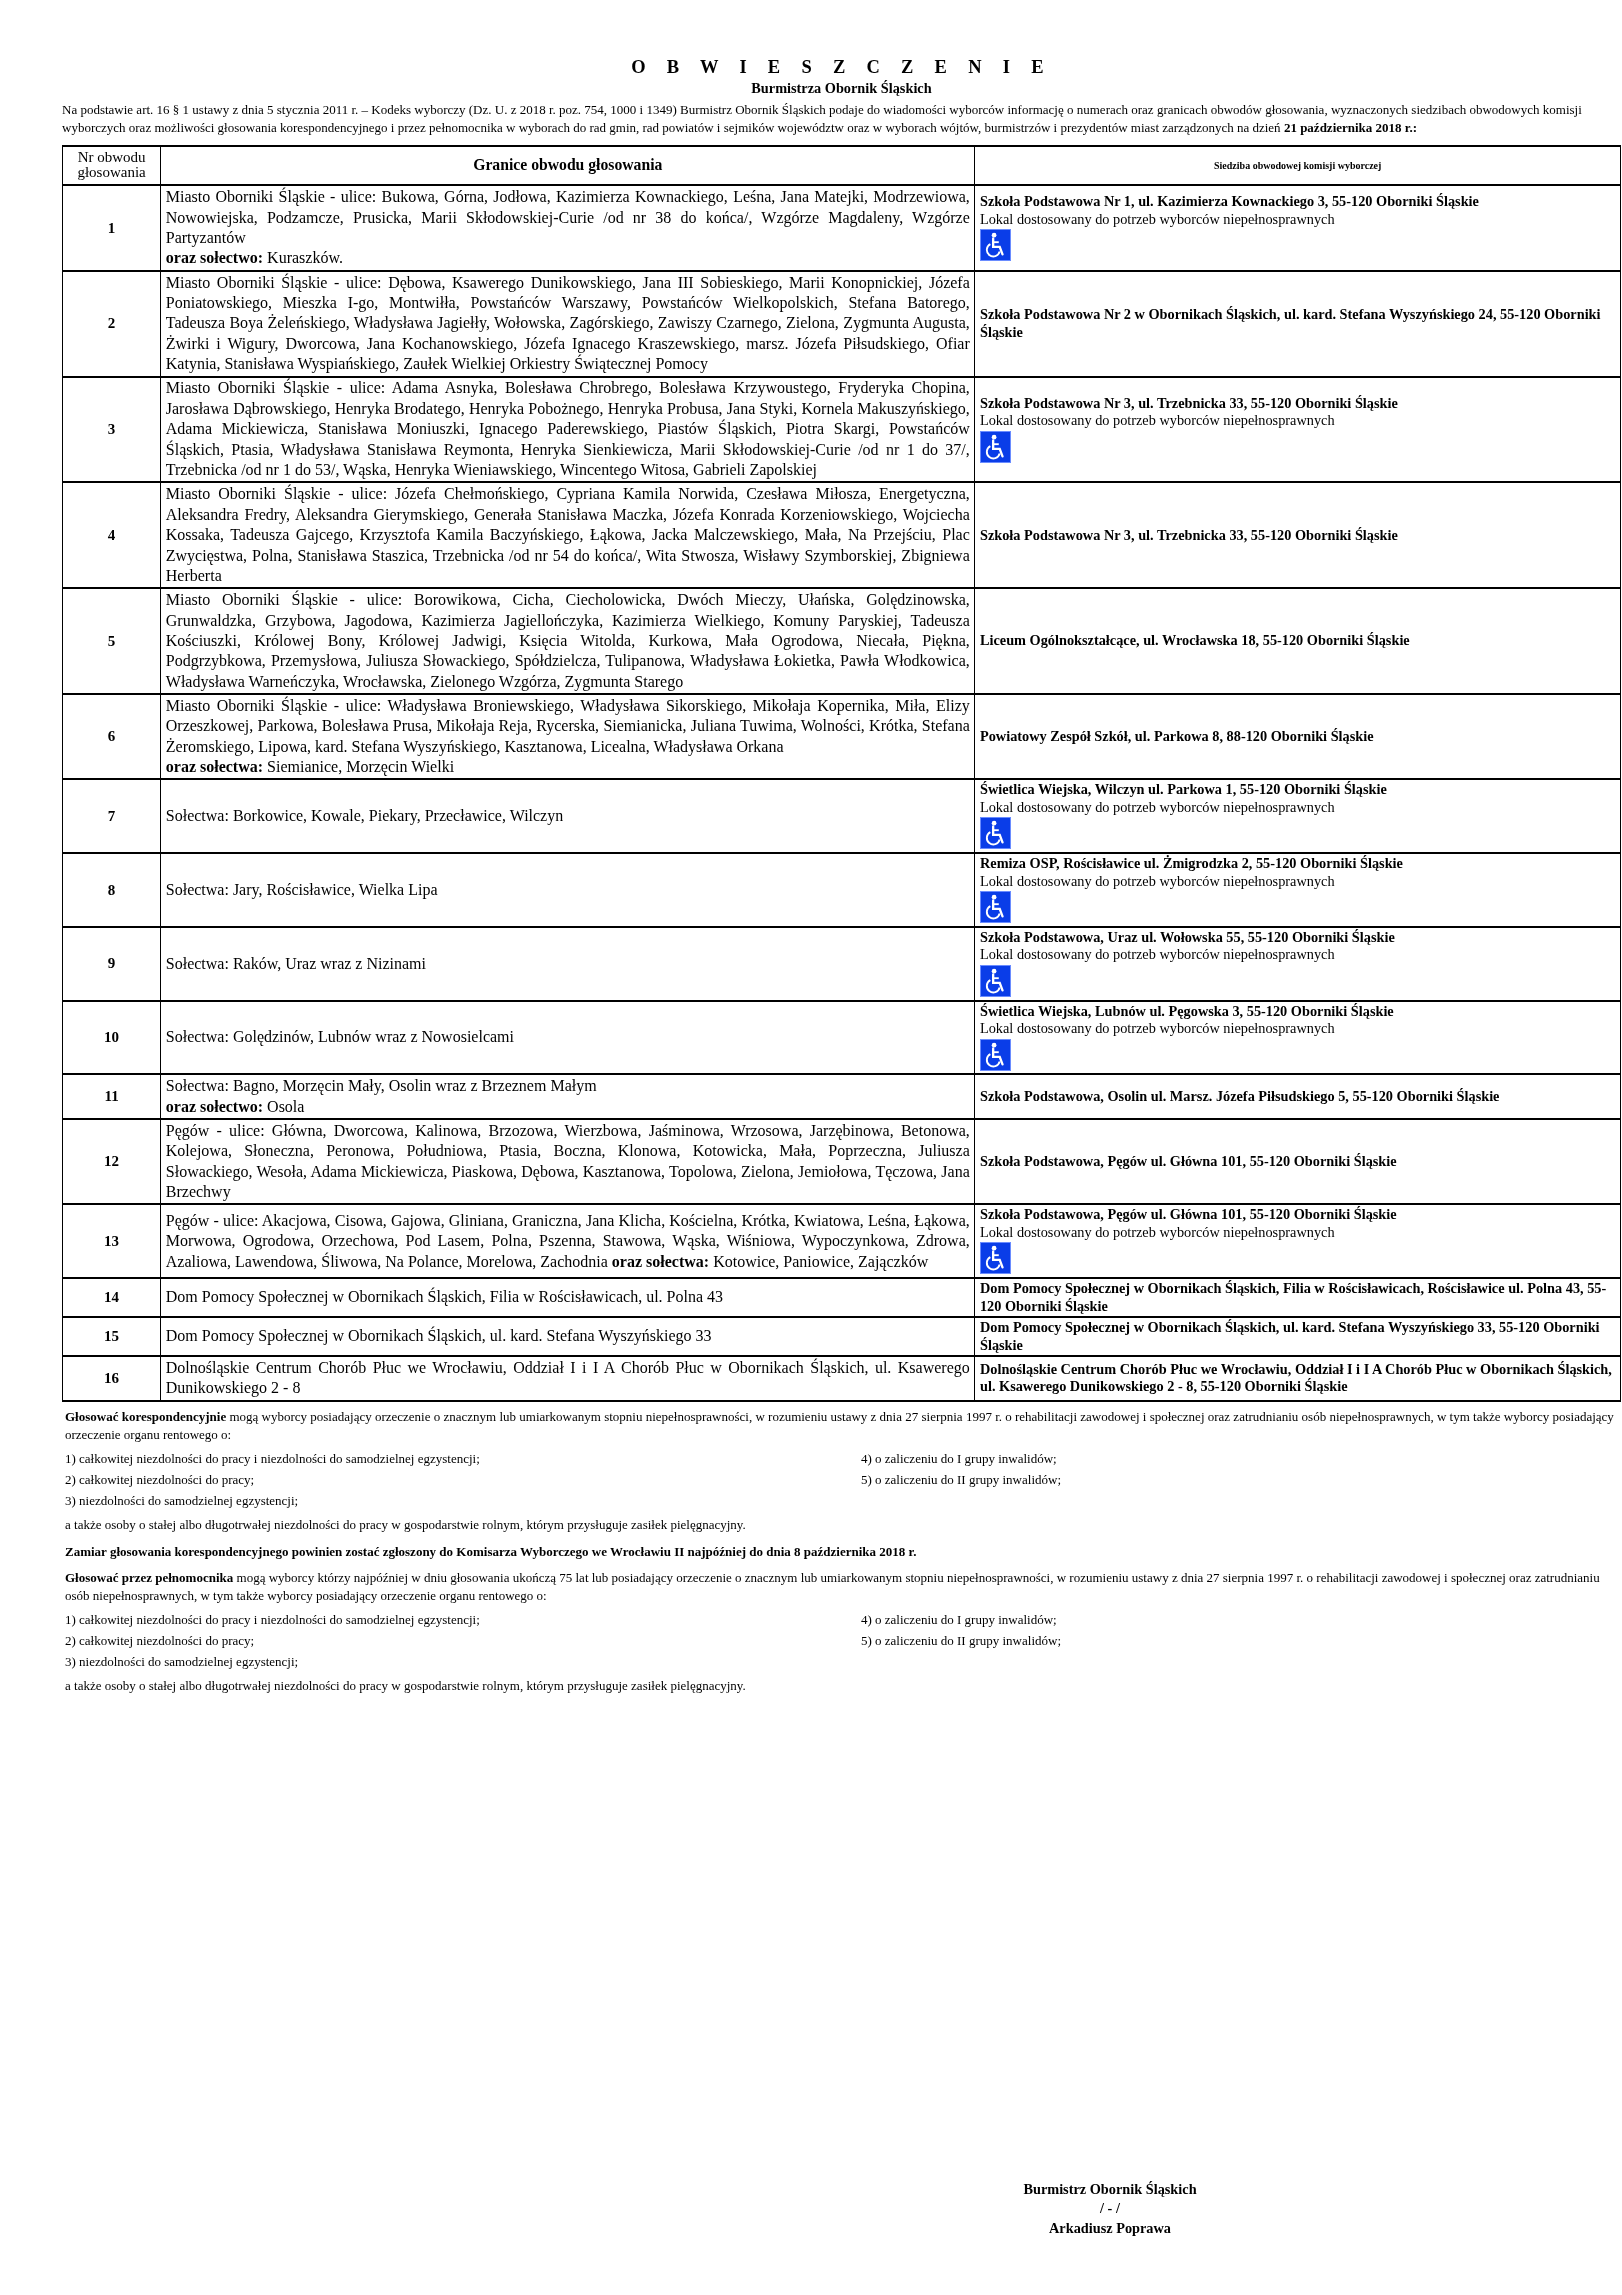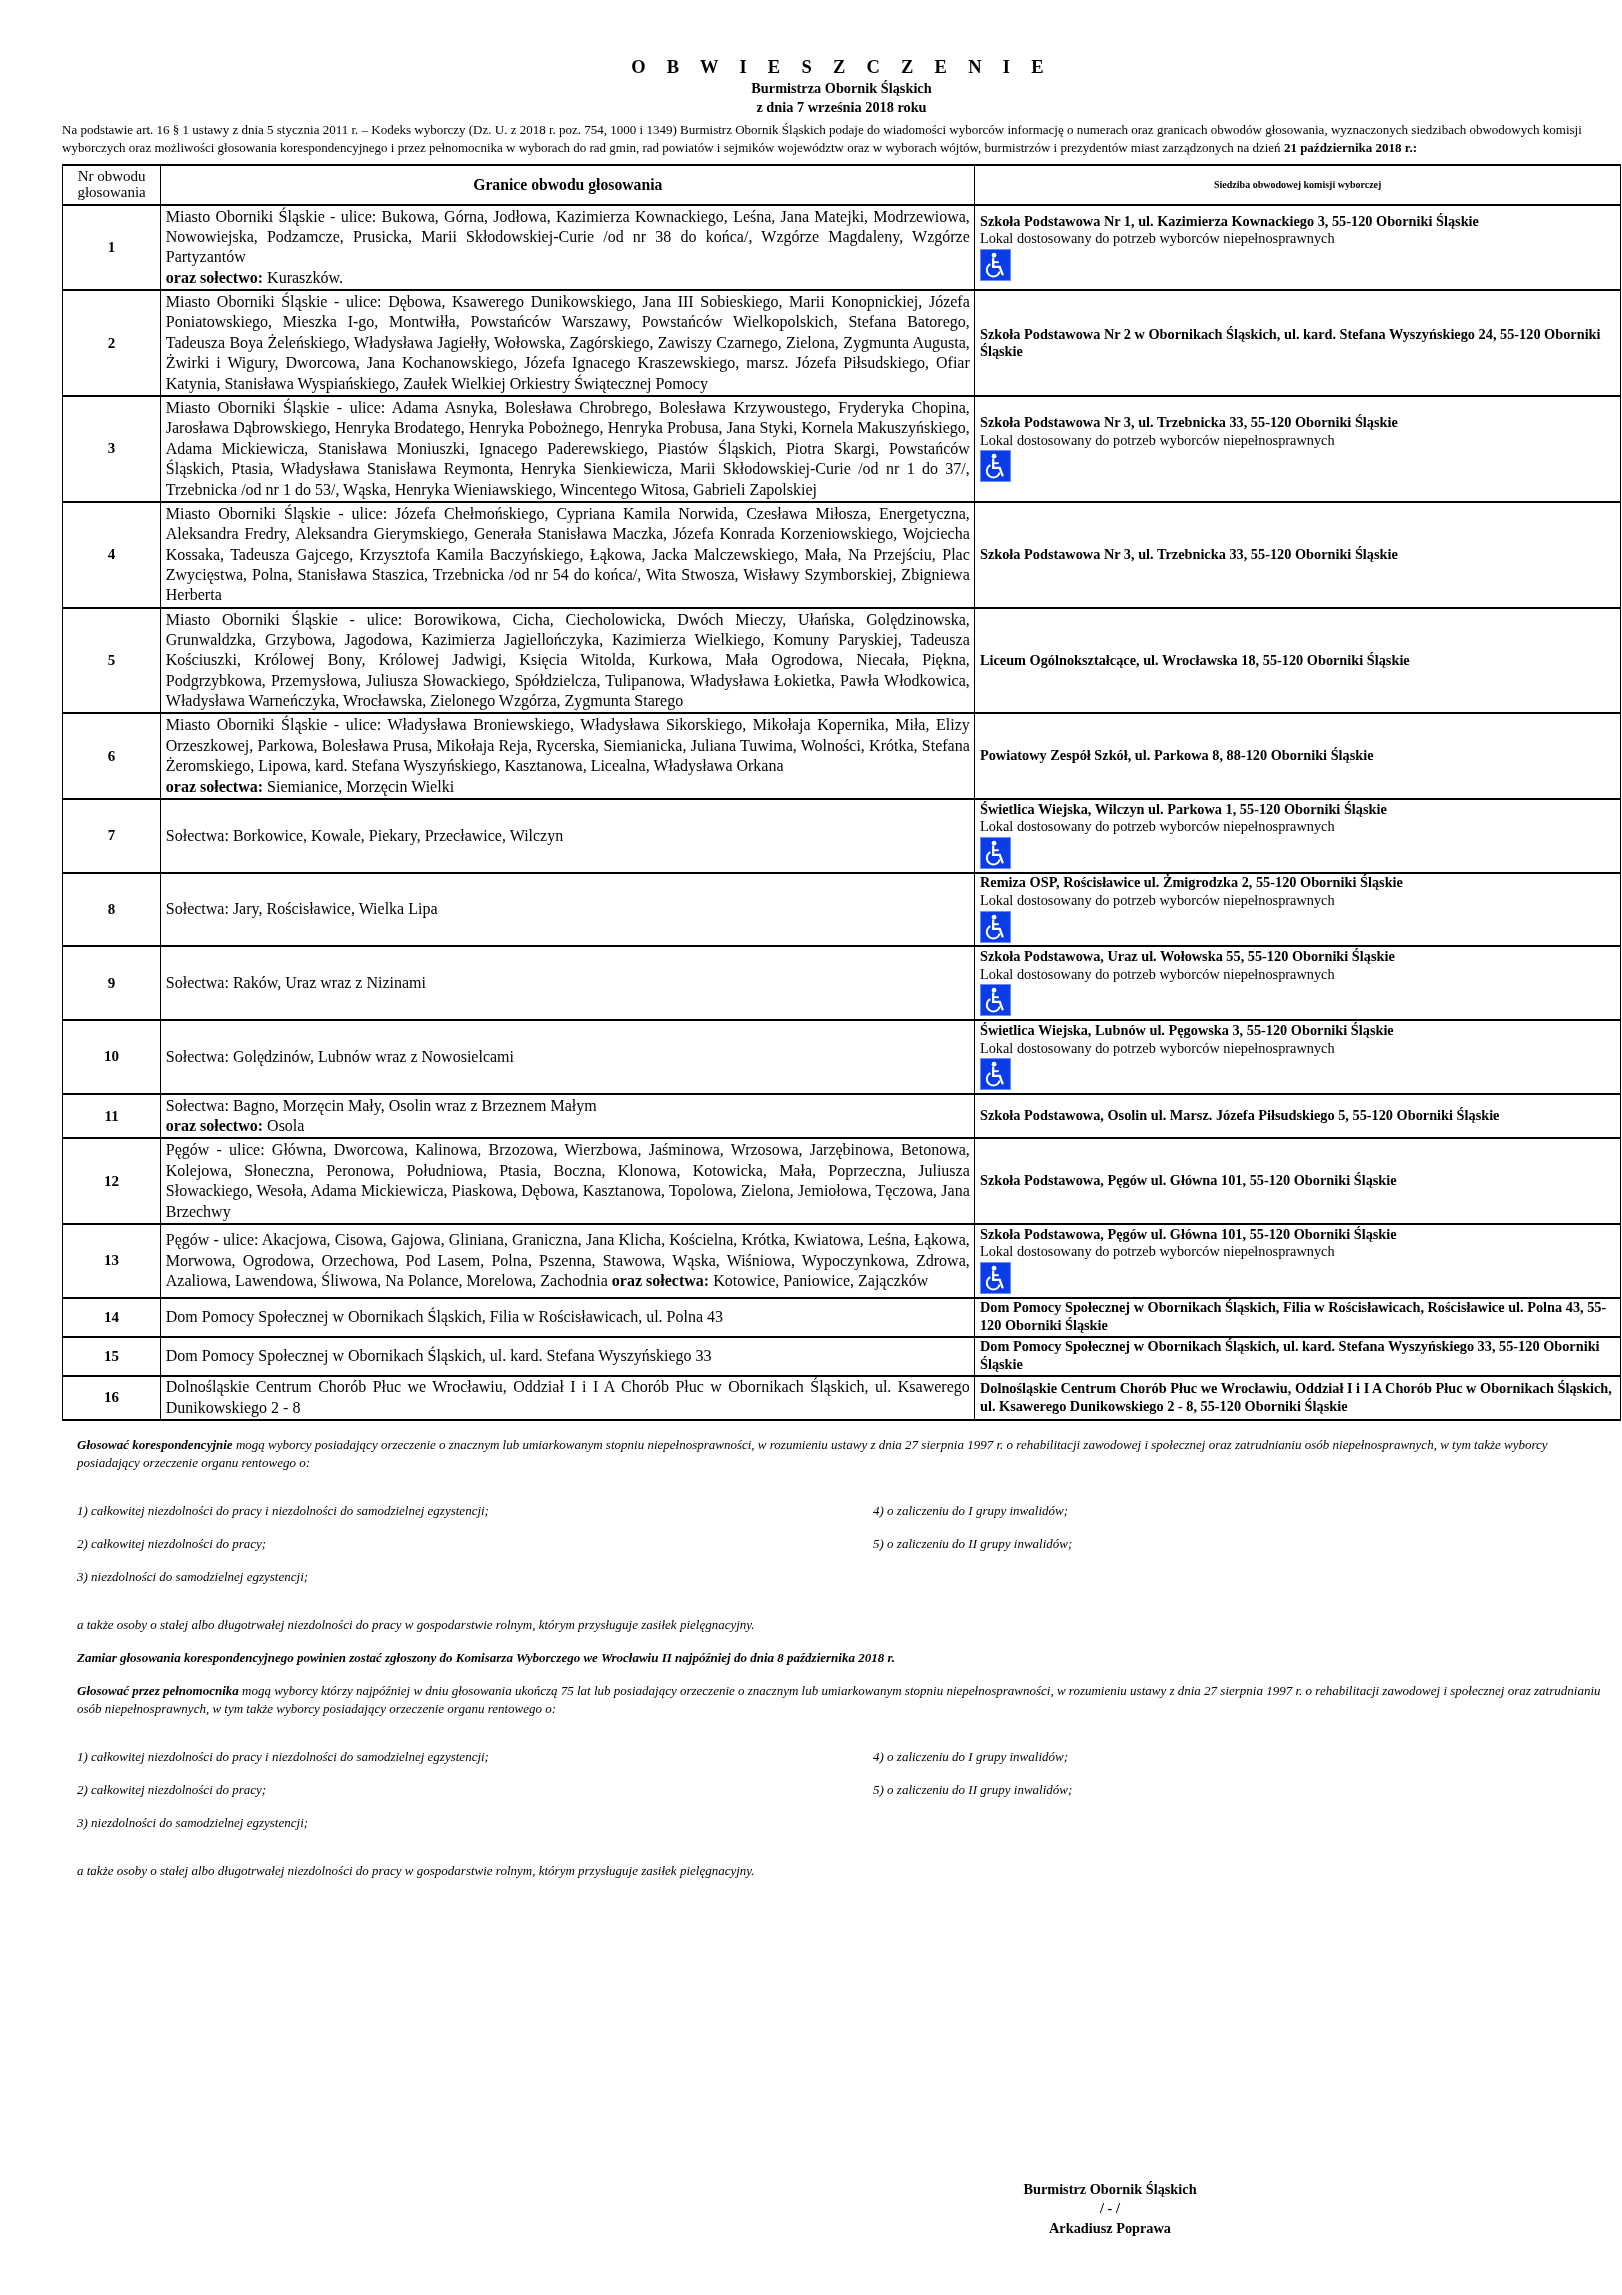--- a/index.html
+++ b/index.html
@@ -27,35 +27,34 @@
   td.bound { font-size: 16px; line-height: 20.4px; text-align: justify; text-align-last: left; }
   td.seat { text-align: left; font-size: 14.3px; line-height: 17.6px; }
   td.seat .seat-name { font-weight: bold; }
   td.seat .seat-access { font-weight: normal; }
   .wheelchair {
     display: inline-block; width: 29px; height: 30px; background: #0a3de8;
     border: 0.9px solid #6a8cff; margin: 0.9px auto 1.9px auto; vertical-align: top;
   }
   .wheelchair svg { width: 29px; height: 30px; display: block; }
   .footer { font-size: 13px; line-height: 18px; margin-top: 6.5px; }
-  .footer p { margin: 15px; font-style: italic; }
+  .footer p { margin: 3px; }
   .footer .gap { margin-top: 8.3px; }
   .cols { display: flex; }
   .cols .left { width: 796px; }
   .cols .right { flex: 1; }
   .bold { font-weight: bold; }
   .sig { position: absolute; left: 934px; top: 2180px; width: 352px; text-align: center; font-weight: bold; font-size: 14.3px; line-height: 19.4px; }
 </style>
 </head>
 <body>
 
 <div class="page">
   <div class="title">O B W I E S Z C Z E N I E</div>
   <div class="subtitle">Burmistrza Obornik Śląskich</div>
-  <div class="subtitle">z dnia 7 września 2018 roku</div>
   <div class="intro"><span>Na podstawie art. 16 § 1 ustawy z dnia 5 stycznia 2011 r. – Kodeks wyborczy (Dz. U. z 2018 r. poz. 754, 1000 i 1349) Burmistrz Obornik Śląskich podaje do wiadomości wyborców informację o numerach oraz granicach obwodów głosowania, wyznaczonych siedzibach obwodowych komisji wyborczych oraz możliwości głosowania korespondencyjnego i przez pełnomocnika w wyborach do rad gmin, rad powiatów i sejmików województw oraz w wyborach wójtów, burmistrzów i prezydentów miast zarządzonych na dzień </span><b>21 października 2018 r.:</b></div>
 
   <table class="circuits">
     <thead>
       <tr>
         <th class="c-nr">Nr obwodu głosowania</th>
         <th class="c-bound">Granice obwodu głosowania</th>
         <th class="c-seat">Siedziba obwodowej komisji wyborczej</th>
       </tr>
     </thead>

